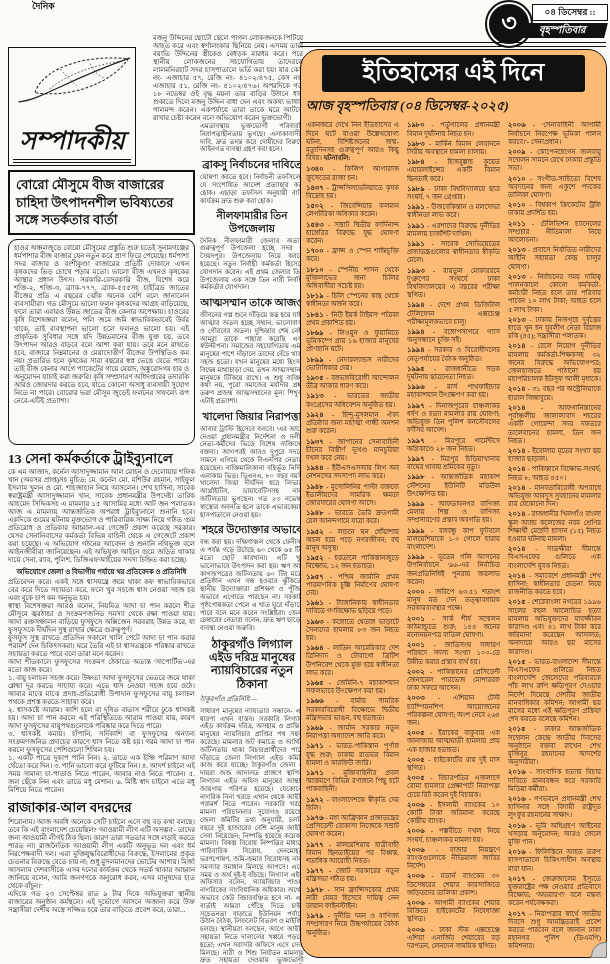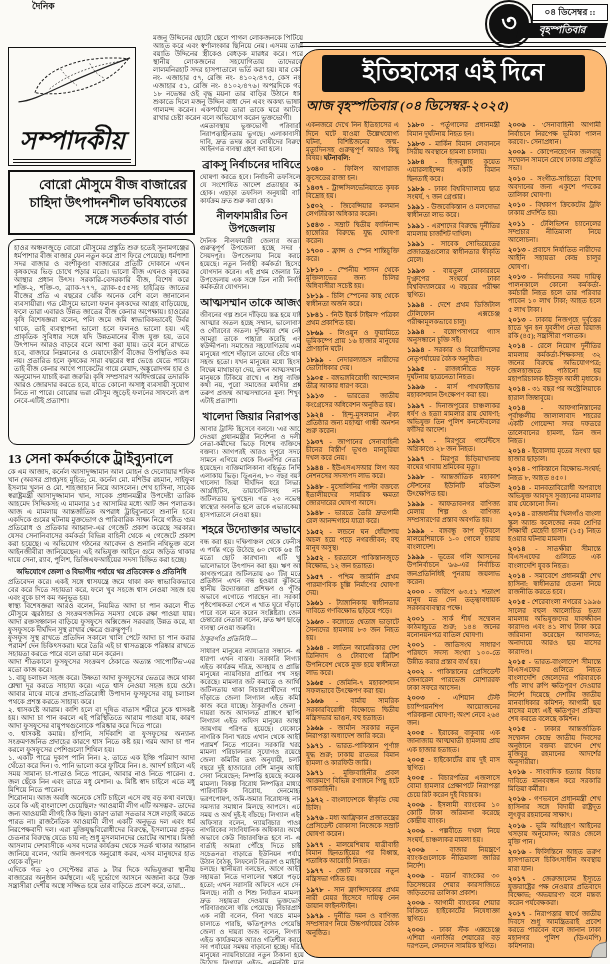--- a/index.html
+++ b/index.html
@@ -23,21 +23,21 @@
   
   .leafbox{position:absolute;left:8px;top:47px;width:128px;height:119px;border:1.5px solid #111;
            box-sizing:border-box;padding:2px 4px;display:flex;flex-direction:column;justify-content:space-between;}
   .leaf{width:128px;height:58px;}
   .script{font-size:25px;font-weight:bold;font-style:italic;text-align:center;line-height:30px;
           border-bottom:4px double #111;padding-bottom:3px;}
   
   .jumpcol{position:absolute;left:153px;top:34px;width:150px;height:88px;overflow:hidden;
            font-size:6.9px;line-height:8px;text-align:justify;}
   .leftcol{position:absolute;left:8px;top:170px;width:187px;height:792px;overflow:hidden;}
-  .edheadbox{border:2px solid #111;padding:4px 6px;text-align:right;font-weight:bold;
+  .edheadbox{border:2px solid #111;padding:4px 6px;text-align:left;font-weight:bold;
              font-size:13px;line-height:1.35;}
   .edbody{border:1.5px solid #111;border-radius:9px;margin-top:4px;padding:4px 5px;
           font-size:6.9px;line-height:8.1px;text-align:justify;height:196px;overflow:hidden;}
   .h-art{font-size:13.5px;font-weight:bold;margin:6px 0 2px;line-height:1.15;}
   .abody{font-size:6.9px;line-height:8px;text-align:justify;white-space:pre-line;}
   .kicker{text-align:center;font-weight:bold;font-size:6.9px;margin-top:2px;}
   .midcol{position:absolute;left:200px;top:122px;width:104px;height:842px;overflow:hidden;}
   .midcol .abody{font-size:6.6px;line-height:7.8px;}
   .h-mid{font-size:10.5px;font-weight:bold;text-align:center;margin:6px 0 2px;line-height:1.15;}
   .h-mid.big{font-size:11.5px;}
@@ -96,20 +96,21 @@
 
     <div class="abody">প্রতিবেদন করে। একই সঙ্গে শ্বাসযন্ত্রে জমে থাকা কফ স্বাভাবিকভাবে বের করে দিতে সহায়তা করে, ফলে খুব সহজে শ্বাস নেওয়া সহজ হয় এবং বুকে চাপ কম অনুভূত হয়।
 স্বাস্থ্য বিশেষজ্ঞরা আরও বলেন, নিয়মিত আদা চা পান করলে শীত মৌসুমে জ্বরঠান্ডা ও সংক্রমণজনিত সমস্যা থেকে রক্ষা পাওয়া যায়। আদা রক্তসঞ্চালন বাড়িয়ে ফুসফুসে অক্সিজেন সরবরাহ উন্নত করে, যা ফুসফুসকে দীর্ঘদিন সুস্থ রাখার ক্ষেত্রে গুরুত্বপূর্ণ।
 ফুসফুস সুস্থ রাখতে প্রতিদিন সকালে খালি পেটে আদা চা পান করার পরামর্শ দেন চিকিৎসকরা। ঘরে তৈরি এই চা শ্বাসতন্ত্রকে পরিষ্কার রাখতে সহায়তা করতে পারে বলে তারা মনে করেন।
 আদা শীতকালে ফুসফুসের সংক্রমণ ঠেকাতে অত্যন্ত 'সাপোর্টিভ'-এর মতো কাজ করে।
 ১. বায়ু চলাচল সহজ করে। উষ্ণতা আদা ফুসফুসের ভেতরে জমে থাকা শ্লেষ্মা দূর করতে সাহায্য করে। এতে শ্বাস নেওয়া সহজ হয়ে ওঠে। আবার মাঝে মাঝে প্রদাহ-প্রতিরোধী উপাদান ফুসফুসের বায়ু চলাচল পথকে প্রশস্ত করতে সাহায্য করে।
 ২. শ্বাসকষ্টে আরাম। কাশি হলে বা দূষিত বাতাস শরীরে ঢুকে শ্বাসকষ্ট হয়। আদা চা পান করলে এই পরিস্থিতিতে আরাম পাওয়া যায়, কারণ আদা ফুসফুসের বায়ুপথগুলোকে পরিষ্কার করে দিতে পারে।
 ৩. শ্বাসকষ্ট কমায়। হাঁপানি, সর্দিকাশি বা ফুসফুসের অন্যান্য সংক্রমণজনিত প্রদাহের কারণে শ্বাস নিতে কষ্ট হয়। গরম আদা চা পান করলে ফুসফুসের পেশিগুলো শিথিল হয়।
 ১. একটি পাত্রে দুকাপ পানি নিন। ২. তাতে এক ইঞ্চি পরিমাণ আদা থেঁতো করে দিন। ৩. পানি ভালো করে ফুটিয়ে নিন। ৪. আদর্শ চাইলে এই সময় সামান্য চা-পাতাও নিতে পারেন, আবার নাও নিতে পারেন। ৫. জল ছেঁকে নিন এবং তাতে মধু মেশান। ৬. মিষ্টি স্বাদ চাইলে এতে মধু মিশিয়ে নিতে পারেন।</div>
 
+    <h3 class="h-art">রাজাকার-আল বদরদের</h3>
     <div class="abody">শিরোনাম। আজ অবধি অনেকে সেটি চাইলে এসে বহু বড় কথা বলছে। তবে কি এই বাংলাদেশ চেয়েছিল? 'আওয়ামী লীগ এটি অসম্ভব'- তাদের জন্য আওয়ামী লীগই ঠিক ছিল। কারণ তারা সততার সঙ্গে লড়াই করতে পারত না। রাজনৈতিক আওয়ামী লীগ একটি অনুভূত দল এবং ধর্ম নিরপেক্ষবাদী দল। এরা মুক্তিযুদ্ধবিরোধীদের বিরুদ্ধে, ইসলামের প্রকৃত চেতনার বিরুদ্ধে যেতে চায় না; শুধু মুসলমানদের ভোটের আশায়। মির্জা আসলাম দেশবাসীকে এসব দলের কার্যক্রম থেকে সতর্ক থাকার আহ্বান জানিয়ে বলেন, 'আমি জনগণকে অনুরোধ করব, এসব মানুষদের হাত থেকে বাঁচুন।'</div>
 
     <div class="abody">এদিকে গত ২৩ সেপ্টেম্বর রাত ৯ টার দিকে অভিযুক্তরা স্থানীয় বাজারের অনুষ্ঠান কর্মস্থলে। এই দুর্ভোগে আসনে অজানা করে উক্ত সন্ত্রাসীরা দেশীয় অস্ত্রে সজ্জিত হয়ে তার বাড়িতে প্রবেশ করে, তারা...</div>
   </div>
 
   <div class="midcol">
     <div class="abody">এমতাবস্থায় ভুক্তভোগী পরিবারটি নিরাপত্তাহীনতায় ভুগছে। এলাকাবাসীর দাবি, দ্রুত তদন্ত করে দোষীদের বিরুদ্ধে আইনগত ব্যবস্থা গ্রহণ করা হলে।</div>
 
     <h4 class="h-mid">ব্রাকসু নির্বাচনের দাবিতে</h4>
     <div class="abody">ঘোষণা করতে হবে। নির্বাচনী তফসিলের যে সংশোধিত আদেশ প্রত্যাহার করা হোক। এছাড়া তফসিল অনুযায়ী বাকি কার্যক্রম দ্রুত শুরু করা হোক।</div>
@@ -119,20 +120,21 @@
 
     <h4 class="h-mid">আত্মসম্মান তাকে আজও</h4>
     <div class="abody">জীবনের গল্প শুনে দাঁড়িয়ে স্তব্ধ হয়ে যাই। আত্মার অতল হচ্ছে সম্মান, ভালোবাসা ও গৌরবের অতল। দুশ্চিন্তার শেষ নেই। আমরা তাকে পাহারা করেছি এবং স্বউদ্দীপনা। সমাজের সহযোগিতায় এমন মানুষের পাশে দাঁড়ালে তাদের বেঁচে থাকা সহজ হতো। যখন মানুষের মধ্যে হিংসা-বিদ্বেষ মাথাচাড়া দেয়, তখন আত্মসম্মানই মানুষকে টিকিয়ে রাখে। এ শুধু ব্যক্তির কথা নয়, পুরো সমাজের মর্যাদার প্রশ্ন। তরুণ প্রজন্ম আত্মসম্মানের মূল্য শিখুক, এটাই প্রত্যাশা।</div>
 
     <h4 class="h-mid">খালেদা জিয়ার নিরাপত্তা</h4>
     <div class="abody">আবার ট্রাস্টি হিসেবে বলবে। 'এর আগে দেওয়া প্রধানমন্ত্রীর নির্দেশনা ও দলীয় নেতা-কর্মীদের ভিড়ে বিশেষ ব্যক্তিদের বক্তব্য। আগপরই আরও দুপুরে সদলে সামনে এগিয়ে থেকে বিএনপির নেতারা হয়েছেন। ব্যক্তিমালিকানা বহির্ভূত নির্দিষ্ট এলাকায় ভিড়। ডিএনএ, ৮০ বছর বয়সী খালেদা জিয়া দীর্ঘদিন ধরে লিভার, আর্থ্রাইটিস, ডায়াবেটিসসহ নানা জটিলতায় ভুগছেন। গত ২৩ নভেম্বর স্বাস্থ্যের অবনতি হলে তাকে এভারকেয়ার হাসপাতালে নেওয়া হয়।</div>
 
     <h4 class="h-mid">শহরে উদ্যোক্তার অভাবে</h4>
     <div class="abody">বন্ধ করা হয়। দক্ষিণাঞ্চল থেকে ফেনীসহ এ পর্যন্ত গড়ে উঠেছে ৬০ থেকে ৬৫ টির মতো ছোট কারখানা। এটি খুব ভালোভাবে উৎপাদন করা হয়। ঋণ আর কাগজপত্রের জটিলতায় ৬০ টির মতো প্রতিষ্ঠান এখন বন্ধ হওয়ার ঝুঁকিতে। স্থানীয় উদ্যোক্তারা প্রশিক্ষণ ও পুঁজির অভাবে এগোতে পারছেন না। সরকারি পৃষ্ঠপোষকতা পেলে এ খাত ঘুরে দাঁড়াতে পারে বলে মনে করেন সংশ্লিষ্টরা। জেলা চেম্বারের নেতারা বলেন, দ্রুত ঋণ ছাড়ের ব্যবস্থা নেওয়া জরুরি।</div>
 
+    <h4 class="h-mid big">ঠাকুরগাঁও লিগ্যাল এইড দরিদ্র মানুষের ন্যায়বিচারের নতুন ঠিকানা</h4>
     <div class="byline">ঠাকুরগাঁও প্রতিনিধি —</div>
     <div class="abody">সাধারণ মানুষের ন্যায্যতার সন্ধানে- এই ধারণা এখন বাস্তব। সরকারি লিগ্যাল এইড কার্যক্রম দরিদ্র, অসহায় ও প্রান্তিক মানুষের ন্যায়বিচার প্রাপ্তির পথ সহজ করেছে। মামলার জট কমাতে ও আর্থিক জটিলতায় থাকা বিচারপ্রার্থীদের পাশে দাঁড়াতে জেলা লিগ্যাল এইড কমিটি কাজ করে যাচ্ছে। ঠাকুরগাঁও জেলা ও দায়রা জজ আদালত প্রাঙ্গণে স্থাপিত লিগ্যাল এইড অফিস মানুষের আস্থার জায়গায় পরিণত হয়েছে। যেকোনো নাগরিক বিনা খরচে এখান থেকে আইনি পরামর্শ নিতে পারেন। সরকারি খরচে মামলা পরিচালনার সুযোগও রয়েছে। জেলা কমিটির তথ্য অনুযায়ী, চলতি বছরে দুই হাজারের বেশি মানুষ আইনি সেবা নিয়েছেন; নিষ্পত্তি হয়েছে কয়েকশ মামলা। বিকল্প বিরোধ নিষ্পত্তির মাধ্যমে পারিবারিক বিরোধ, দেনমোহর, ভরণপোষণ, জমি-জমার বিরোধসহ নানা সমস্যার সমাধান মিলছে আপসে। এতে সময় ও অর্থ দুই-ই বাঁচছে। লিগ্যাল এইড অফিসার বলেন, 'ন্যায়বিচার পাওয়া নাগরিকের সাংবিধানিক অধিকার। অর্থের অভাবে কেউ বিচারবঞ্চিত হবে না- এই বার্তাই আমরা পৌঁছে দিতে চাই।' সচেতনতা বাড়াতে ইউনিয়ন পর্যায়ে উঠান বৈঠক, লিফলেট বিতরণ ও মাইকিং চলছে। স্থানীয়রা বলছেন, আগে আইনি সহায়তা নিতে দালালের খপ্পরে পড়তে হতো; এখন সরাসরি অফিসে এসে সেবা মিলছে। নারী ও শিশু নির্যাতন মামলায় দ্রুত সহায়তা দেওয়ায় ভুক্তভোগী পরিবারগুলো স্বস্তি পেয়েছে। বিচারপ্রার্থী এক নারী বলেন, 'বিনা খরচে মামলা চালাতে পারছি, ক্ষতিপূরণও পেয়েছি।' জেলা ও দায়রা জজ বলেন, লিগ্যাল এইড কার্যক্রমকে আরও গতিশীল করতে সব পর্যায়ের সমন্বয় বাড়ানো হচ্ছে। দরিদ্র মানুষের ন্যায়বিচারের নতুন ঠিকানা হয়ে উঠেছে লিগ্যাল এইড- এমনটাই মনে করেন সংশ্লিষ্টরা। সঠিকভাবে সচেতন হলে ন্যায়বিচার পাওয়া মানুষের সংখ্যা আরও বাড়বে, পাল্টে যাবে সমাজের চিত্র।</div>
   </div>
 
   <div class="history">
     <div class="hist-title">ইতিহাসের এই দিনে</div>
     <div class="hist-sub">আজ বৃহস্পতিবার (০৪ ডিসেম্বর-২০২৫)</div>
     <div class="hist-cols">
       <p class="intro">
         <span>একনজরে দেখে নিন ইতিহাসের এ দিনে ঘটে যাওয়া উল্লেখযোগ্য ঘটনা, বিশিষ্টজনের জন্ম-মৃত্যুদিনসহ গুরুত্বপূর্ণ আরও কিছু বিষয়।</span>

